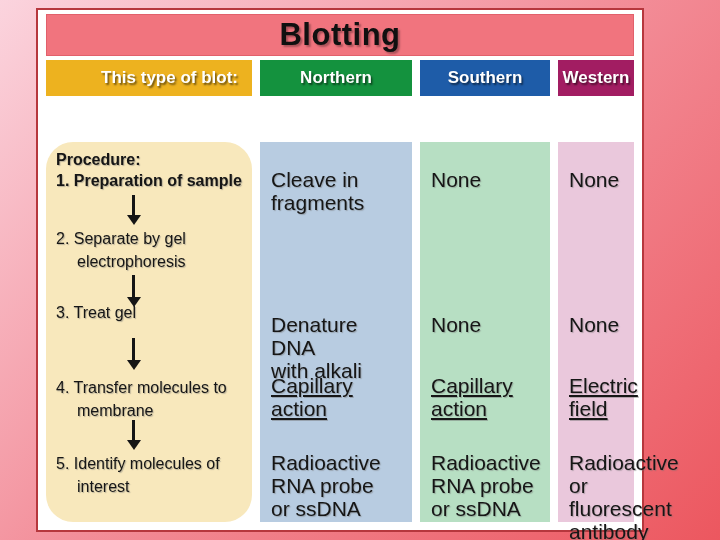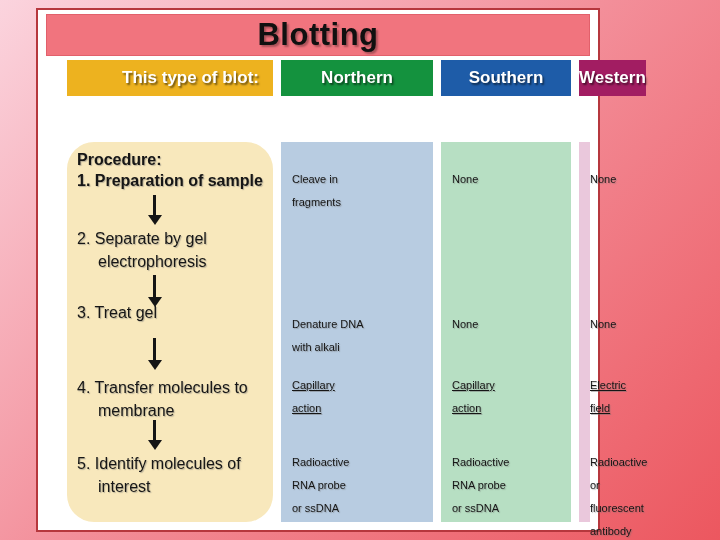--- a/index.html
+++ b/index.html
@@ -2,35 +2,35 @@
 <html><head>
 <meta charset="utf-8">
 <style>
   html,body{margin:0;padding:0;}
   body{font-family:"Liberation Sans",sans-serif;}
   .stage{
     position:relative;width:720px;height:540px;overflow:hidden;
     background:linear-gradient(135deg,#fbd4de 0%,#f38f9a 48%,#ec575f 100%);
   }
   .panel{
-    position:absolute;left:36px;top:8px;width:564px;height:524px;
+    position:absolute;left:36px;top:8px;width:608px;height:524px;
     box-sizing:border-box;background:#ffffff;border:2px solid #b6373d;
   }
   .title-bar{
     position:absolute;left:8px;right:8px;top:4px;height:40px;
     background:#f1747e;border:1px solid #e2606b;
     display:flex;align-items:center;justify-content:center;
   }
   .title-bar span{
     font-size:31px;font-weight:700;color:#101010;letter-spacing:.5px;
     text-shadow:2px 2px 2px rgba(0,0,0,.3);
   }
   .grid-row{
     position:absolute;left:8px;right:8px;
-    display:grid;grid-template-columns:206px 152px 130px 1fr;column-gap:8px;margin-left:21px;
+    display:grid;grid-template-columns:206px 152px 130px 1fr;column-gap:8px;
   }
   .row1{top:50px;height:36px;}
   .row2{top:91px;height:35px;}
   .cell{
     display:flex;align-items:center;justify-content:center;
     color:#ffffff;font-weight:700;font-size:17px;
     text-shadow:1.5px 1.5px 2px rgba(0,0,0,.55);
   }
   .cell.label{justify-content:flex-end;padding-right:14px;box-sizing:border-box;}
   .gold{background:#edb21f;}
@@ -46,21 +46,21 @@
   .proc{
     position:absolute;left:10px;width:194px;
     font-size:16px;line-height:23px;color:#161616;
     padding-left:21px;text-indent:-21px;
     text-shadow:1px 1px 1px rgba(110,110,110,.45);
   }
   .proc.heading{font-weight:700;padding-left:0;text-indent:0;top:6px;}
   .s1{top:27px;font-weight:bold;} .s2{top:85px;} .s3{top:159px;} .s4{top:234px;} .s5{top:310px;}
   .bcell{
     position:absolute;left:11px;right:6px;white-space:pre-line;
-    font-size:11px;line-height:23px;color:#161616;
+    font-size:21px;line-height:23px;color:#161616;
     text-shadow:1px 1px 1px rgba(110,110,110,.45);
   }
   .t1{top:26px;} .t3{top:171px;} .t4{top:232px;text-decoration:underline;} .t5{top:309px;}
   .arrow{position:absolute;left:86px;width:3px;background:#151515;}
   .arrow::after{
     content:"";position:absolute;top:100%;left:50%;transform:translateX(-50%);
     border:7px solid transparent;border-top:10px solid #151515;border-bottom:0;
   }
   .a1{top:53px;height:20px;}
   .a2{top:133px;height:22px;}

